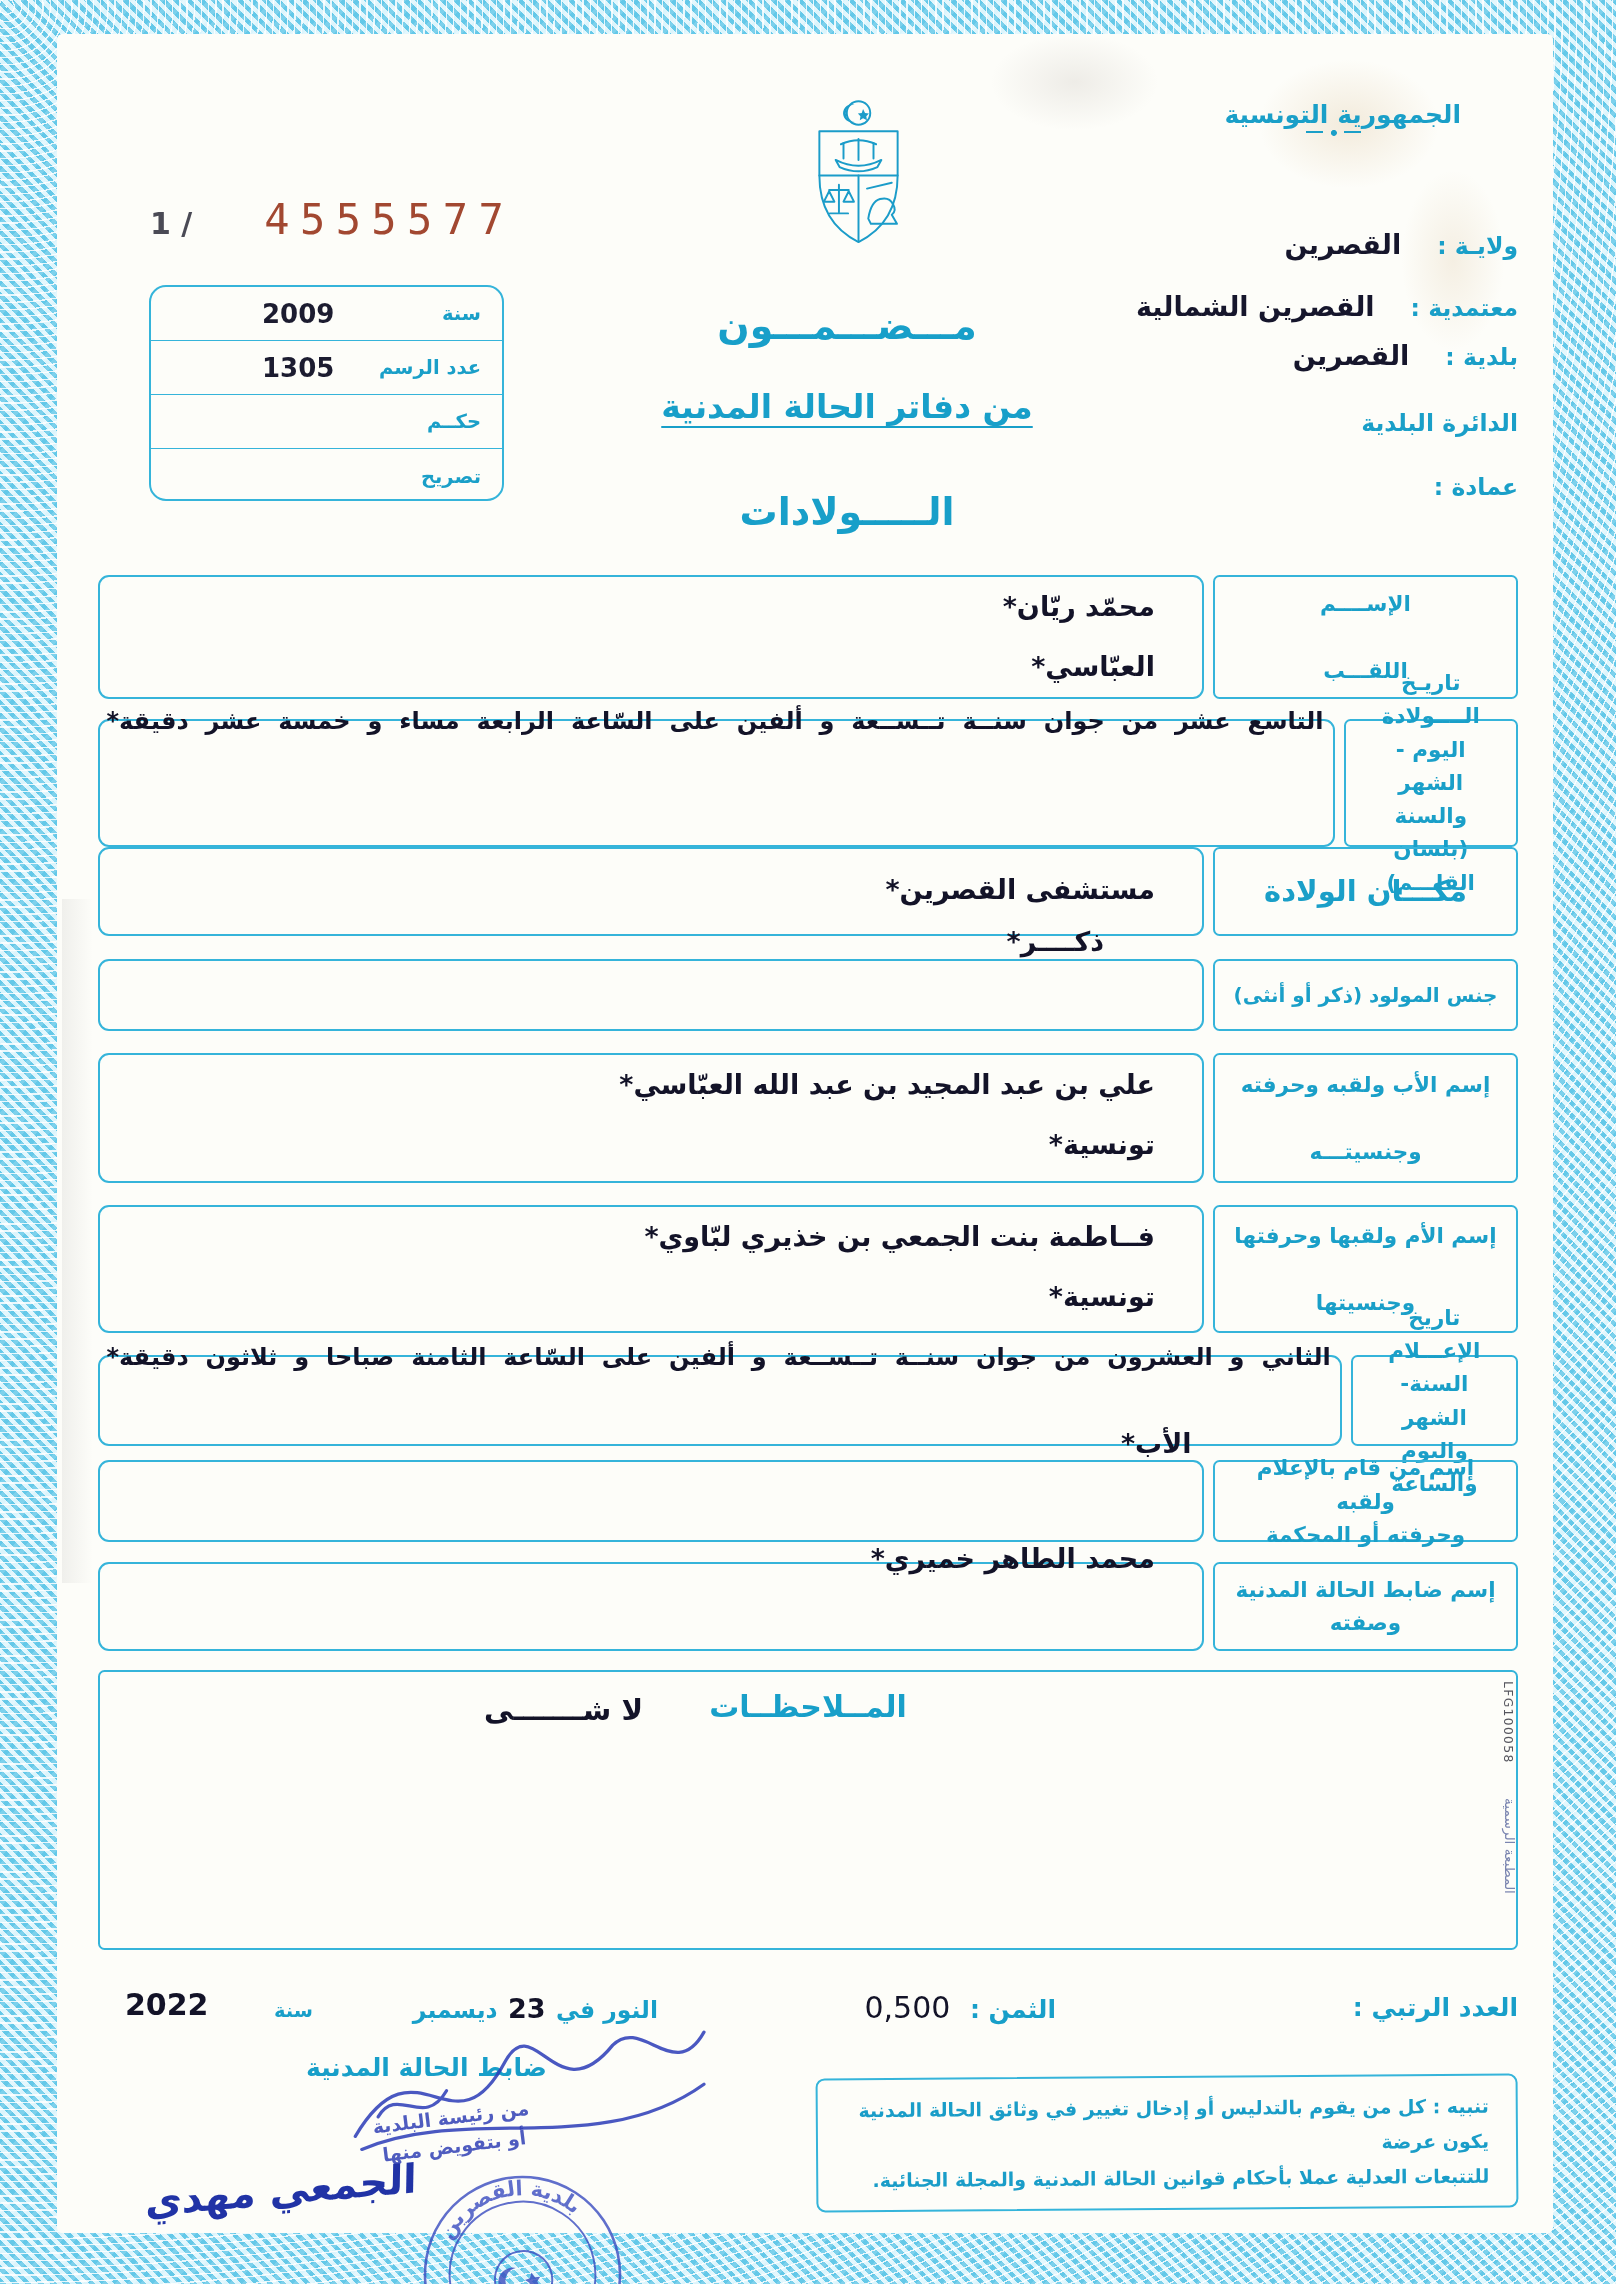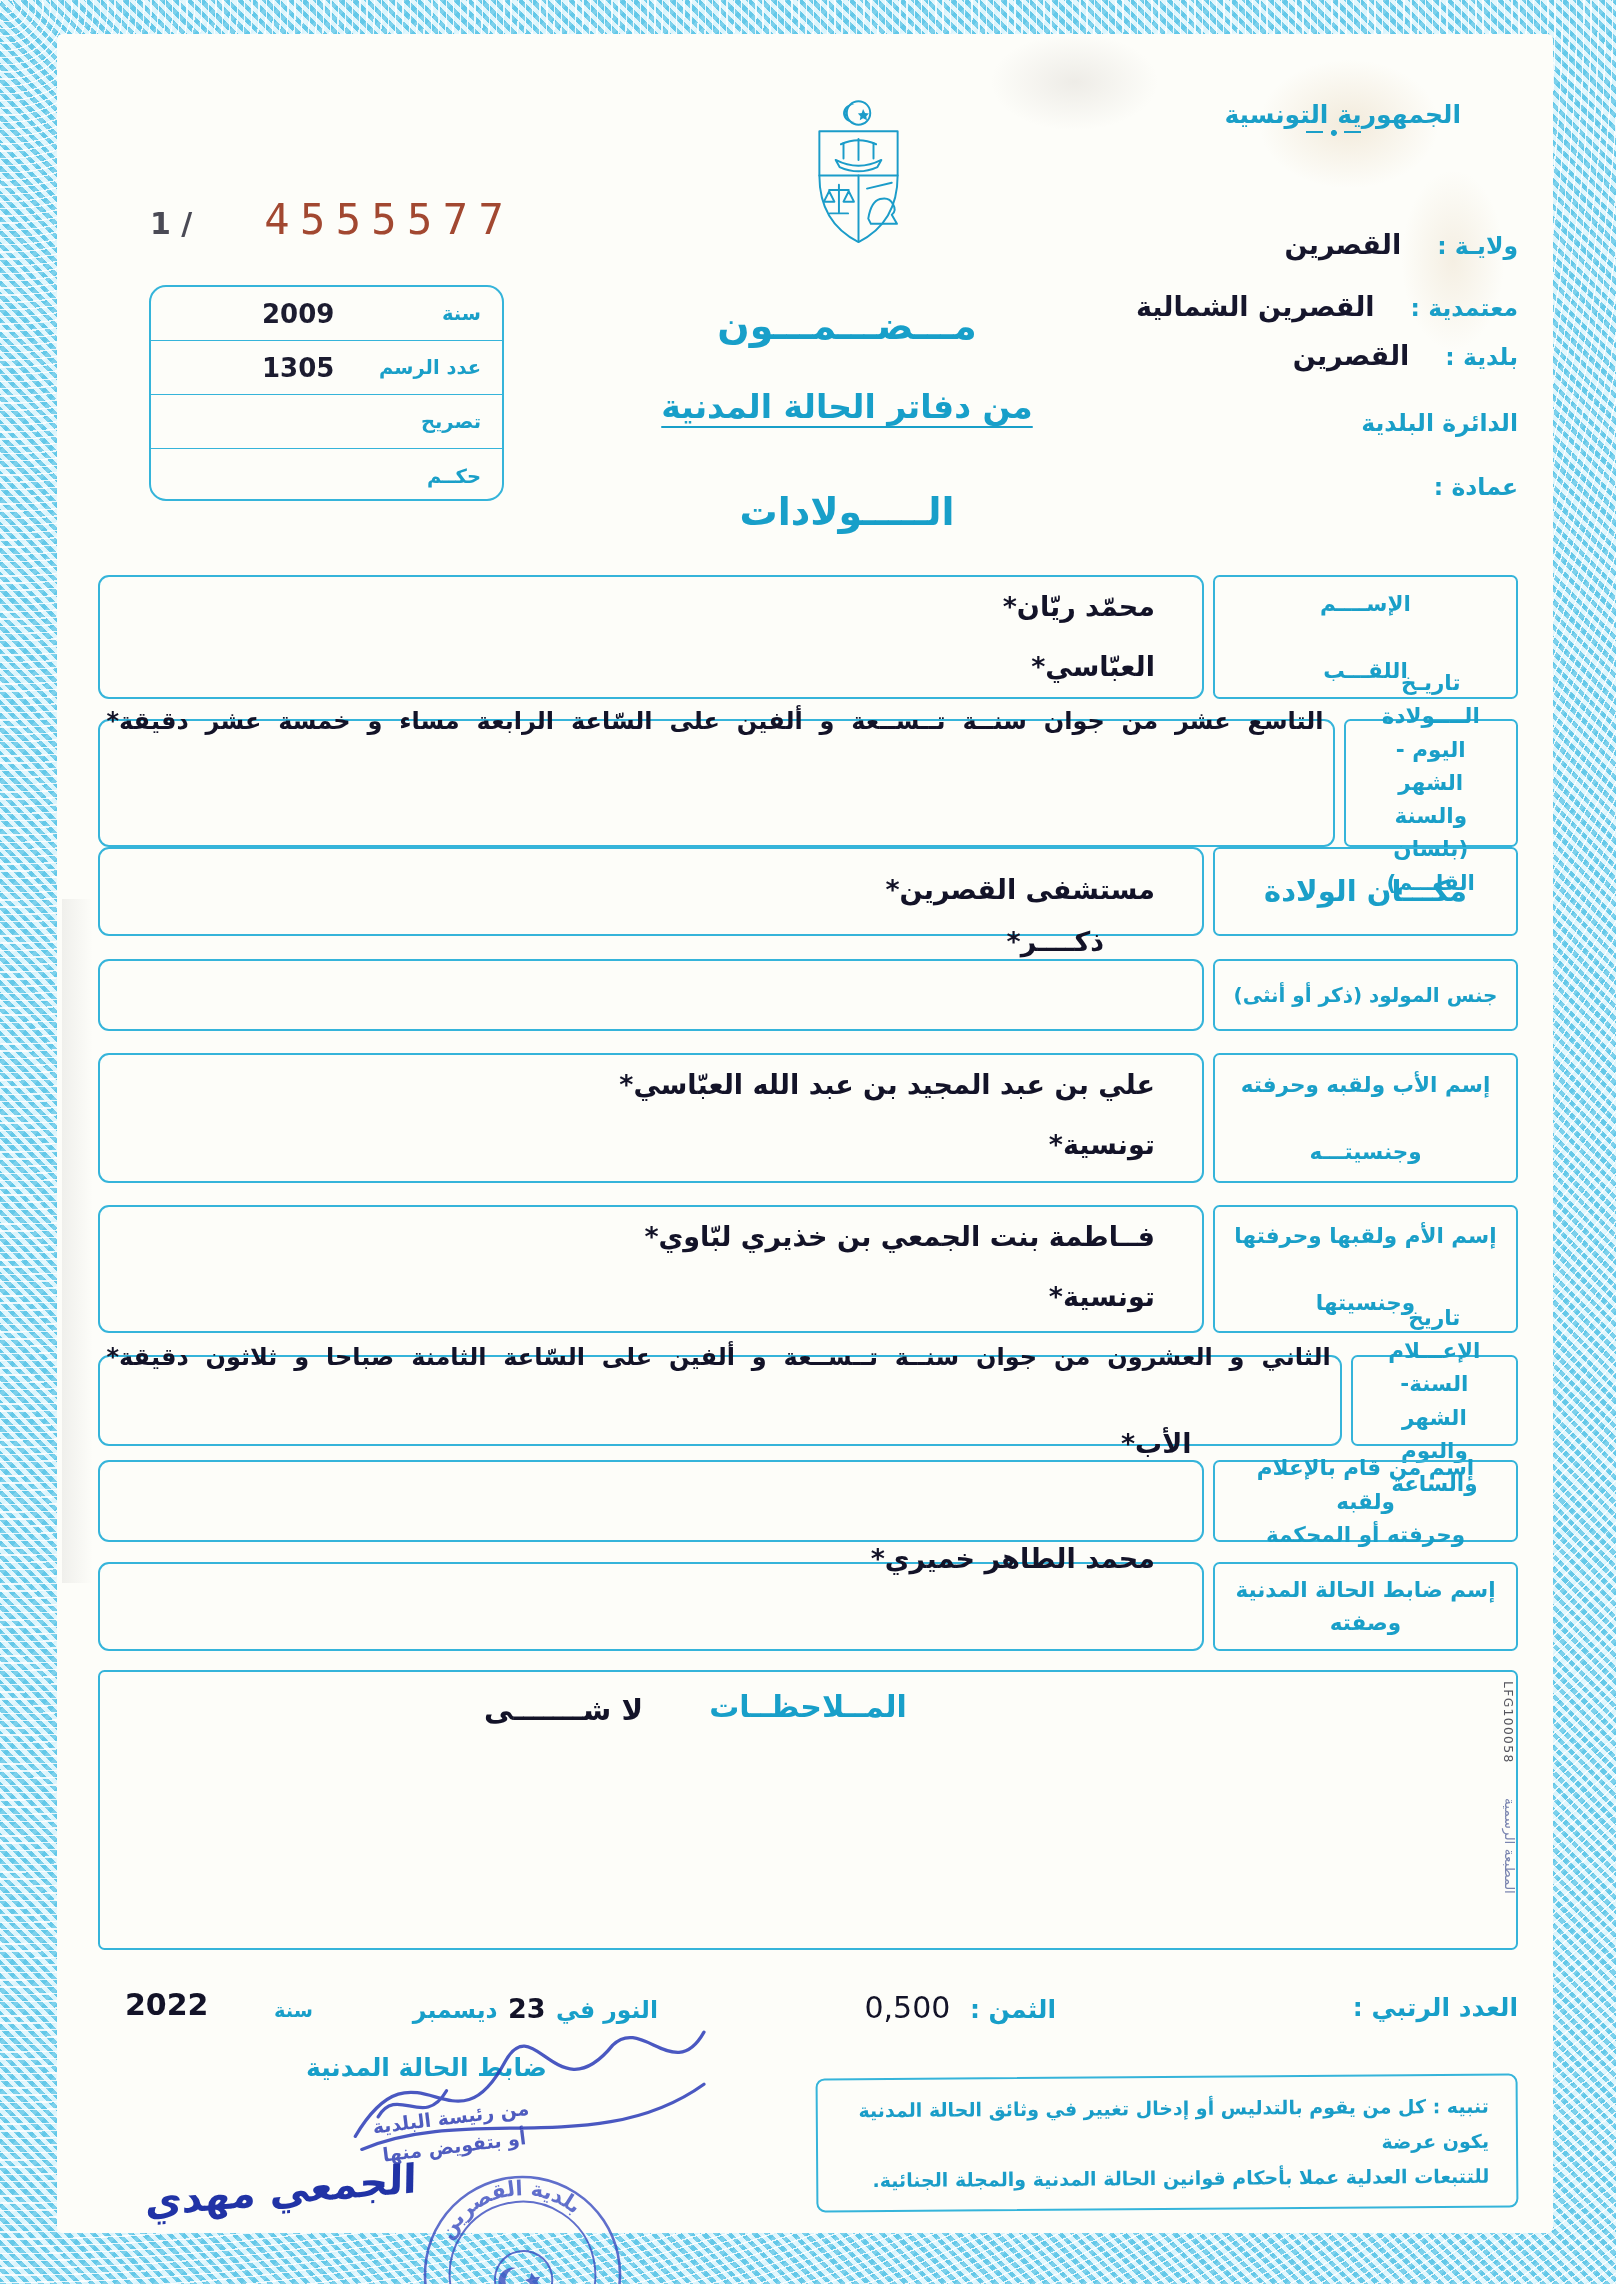--- a/index.html
+++ b/index.html
@@ -148,25 +148,25 @@
   <div class="corner-box">
     <div class="cb-row">
       <span class="cb-label">سنة</span>
       <span class="cb-value">2009</span>
     </div>
     <div class="cb-row">
       <span class="cb-label">عدد الرسم</span>
       <span class="cb-value">1305</span>
     </div>
     <div class="cb-row">
+      <span class="cb-label">حكــم</span>
+      <span class="cb-value"></span>
+    </div>
+    <div class="cb-row">
       <span class="cb-label">تصريح</span>
-      <span class="cb-value"></span>
-    </div>
-    <div class="cb-row">
-      <span class="cb-label">حكــم</span>
       <span class="cb-value"></span>
     </div>
   </div>
 
   <div class="title1">مـــضـــمـــون</div>
   <div class="title2">من دفاتر الحالة المدنية</div>
   <div class="title3">الـــــولادات</div>
 
   <div class="admin-line a1">
     <span class="admin-label">ولايـة :</span>

